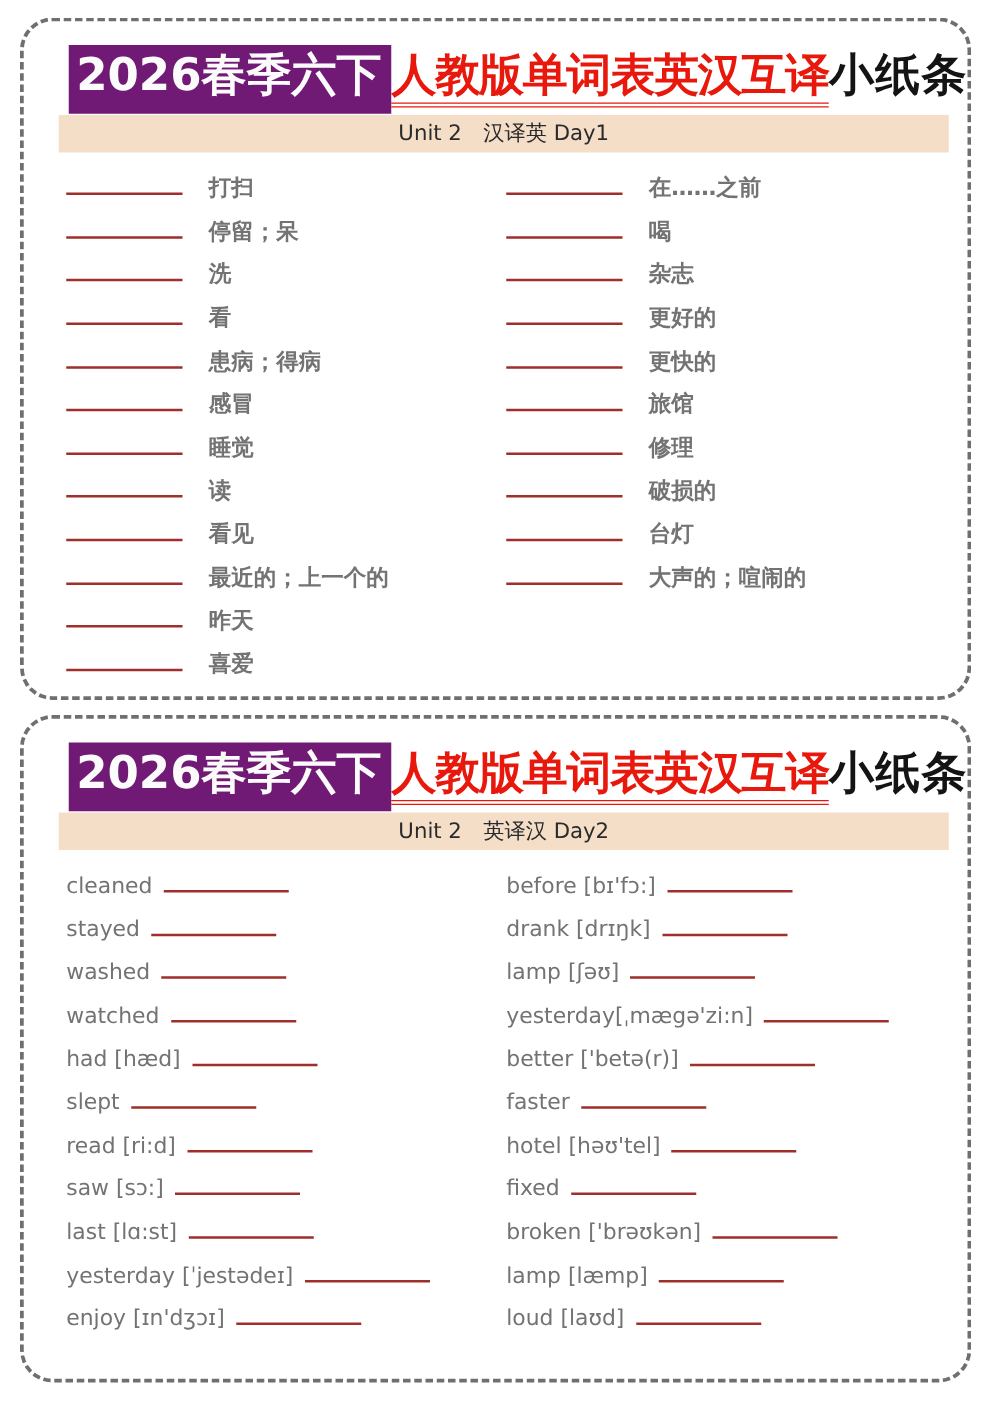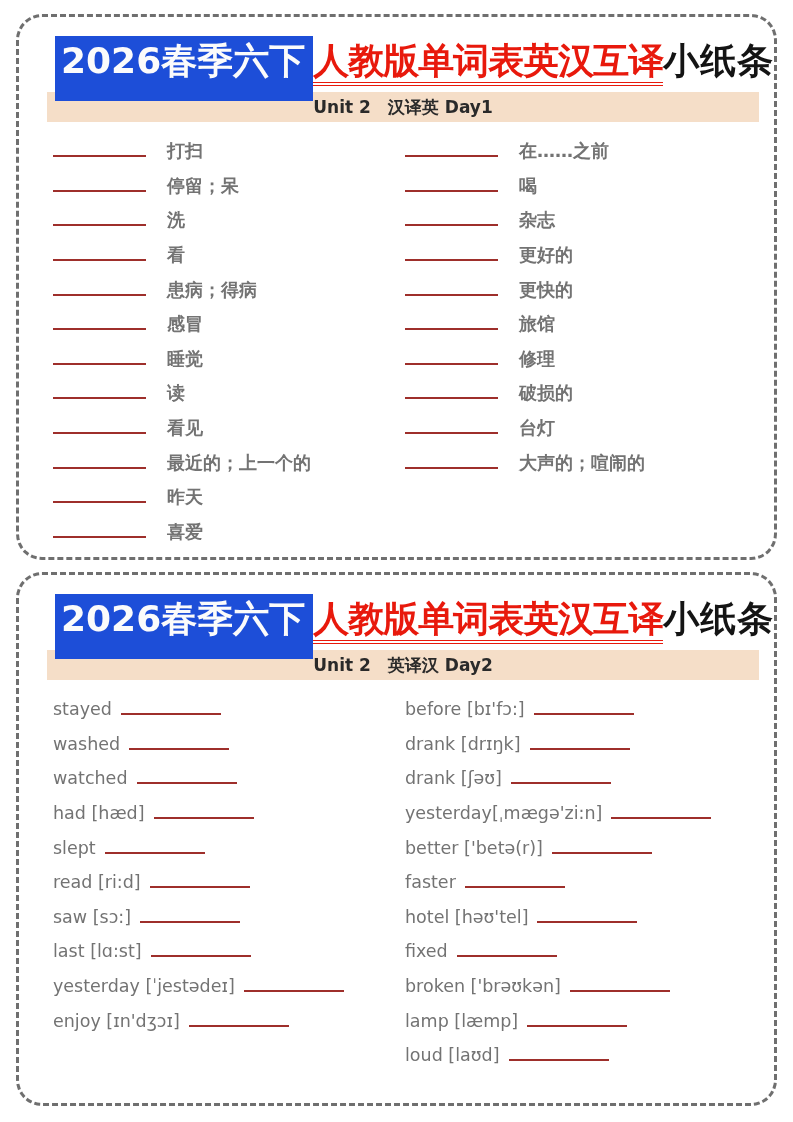--- a/index.html
+++ b/index.html
@@ -21,39 +21,39 @@
   .card.s2 { margin-top:12px; height:534px; }
 
   .title-line {
     margin:22px 0 0 36px;
     font-size:36px;
     font-weight:bold;
     line-height:1.2;
     white-space:nowrap;
   }
   .t-blue {
-    background:#1d4ed8;
+    background:#701a75;
     color:#fbfbfb;
-    padding:4px 8px 20px 6px;
+    padding:4px 8px 10px 6px;
   }
   .t-red {
     color:#e8190c;
     letter-spacing:-1px;
     border-bottom:4px double #e8190c;
     padding-bottom:1px;
   }
   .t-black { color:#141414; letter-spacing:1px; }
 
   .unit-bar {
     height:30px;
     margin:10px 15px 0 28px;
     background:#f5dec8;
     text-align:center;
     font-size:17px;
-    font-weight:bold;
+    font-weight:normal;
     color:#2a2a2a;
     line-height:30px;
   }
 
   .cols { display:flex; margin-top:12px; padding-left:34px; }
   .col-left { width:352px; }
   .col-right { flex:1; }
 
   .row {
     height:34.6px;
@@ -109,35 +109,36 @@
   </div>
 </section>
 
 <section class="card s2">
   <div class="title-line">
     <span class="t-blue">2026春季六下</span><span class="t-red">人教版单词表英汉互译</span><span class="t-black">小纸条</span>
   </div>
   <div class="unit-bar">Unit 2　英译汉 Day2</div>
   <div class="cols">
     <div class="col-left">
+        <div class="row"><span class="word">cleaned</span><span class="blank"></span></div>
         <div class="row"><span class="word">stayed</span><span class="blank"></span></div>
         <div class="row"><span class="word">washed</span><span class="blank"></span></div>
         <div class="row"><span class="word">watched</span><span class="blank"></span></div>
         <div class="row"><span class="word">had [hæd]</span><span class="blank"></span></div>
         <div class="row"><span class="word">slept</span><span class="blank"></span></div>
         <div class="row"><span class="word">read [ri:d]</span><span class="blank"></span></div>
         <div class="row"><span class="word">saw [sɔ:]</span><span class="blank"></span></div>
         <div class="row"><span class="word">last [lɑ:st]</span><span class="blank"></span></div>
         <div class="row"><span class="word">yesterday [ˈjestədeɪ]</span><span class="blank"></span></div>
         <div class="row"><span class="word">enjoy [ɪn'dʒɔɪ]</span><span class="blank"></span></div>
       </div>
     <div class="col-right">
         <div class="row"><span class="word">before [bɪ'fɔ:]</span><span class="blank"></span></div>
         <div class="row"><span class="word">drank [drɪŋk]</span><span class="blank"></span></div>
-        <div class="row"><span class="word">drank [ʃəʊ]</span><span class="blank"></span></div>
+        <div class="row"><span class="word">lamp [ʃəʊ]</span><span class="blank"></span></div>
         <div class="row"><span class="word">yesterday[ˌmægə'zi:n]</span><span class="blank"></span></div>
         <div class="row"><span class="word">better ['betə(r)]</span><span class="blank"></span></div>
         <div class="row"><span class="word">faster</span><span class="blank"></span></div>
         <div class="row"><span class="word">hotel [həʊ'tel]</span><span class="blank"></span></div>
         <div class="row"><span class="word">fixed</span><span class="blank"></span></div>
         <div class="row"><span class="word">broken ['brəʊkən]</span><span class="blank"></span></div>
         <div class="row"><span class="word">lamp [læmp]</span><span class="blank"></span></div>
         <div class="row"><span class="word">loud [laʊd]</span><span class="blank"></span></div>
       </div>
   </div>

